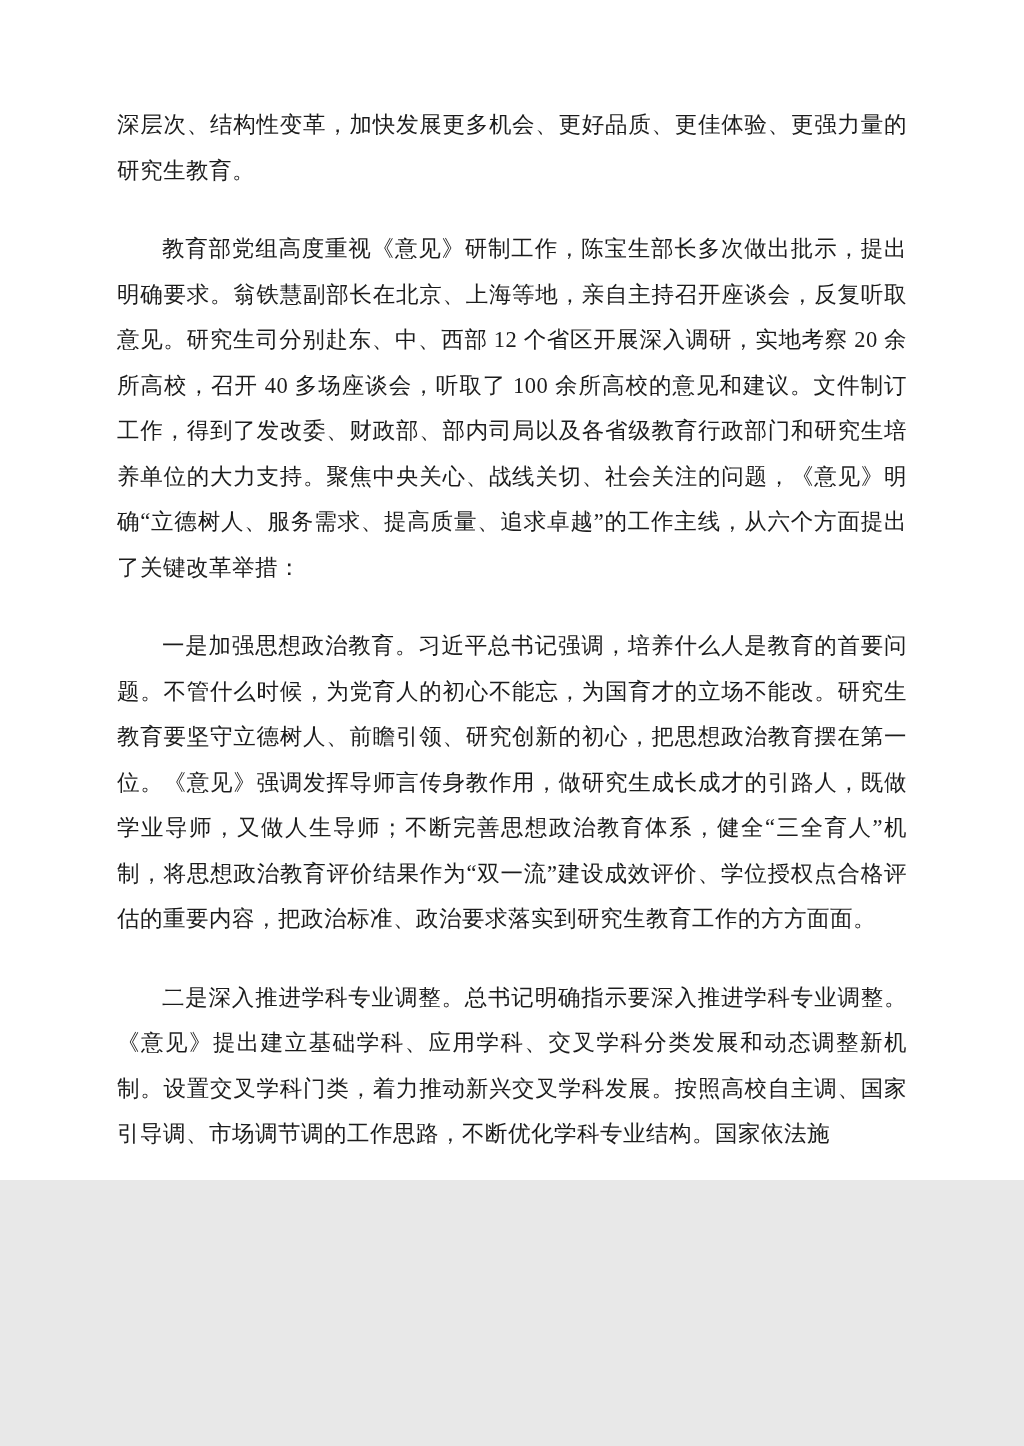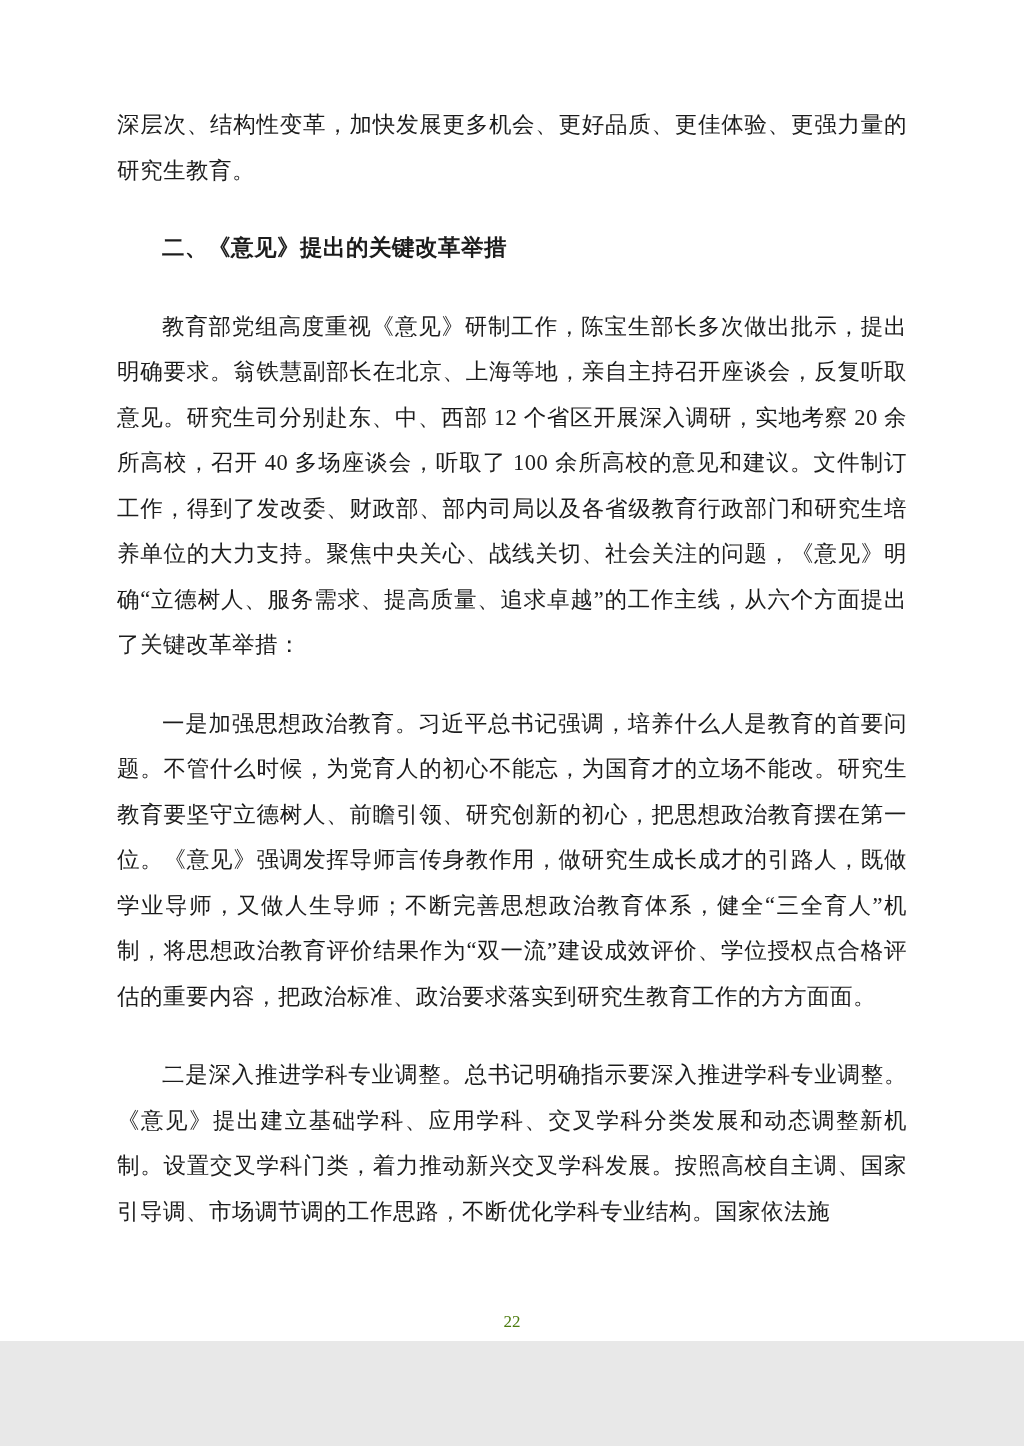--- a/index.html
+++ b/index.html
@@ -3,21 +3,21 @@
 <meta charset="utf-8">
 <style>
   html, body {
     margin: 0;
     padding: 0;
     background: #e8e8e8;
   }
   .page {
     position: relative;
     width: 1024px;
-    height: 1341px;
+    height: 1180px;
     margin: 0 auto;
     background: #ffffff;
     overflow: hidden;
     font-family: "Liberation Serif", "DejaVu Serif", serif;
     color: #1c1c1c;
   }
   .content {
     position: absolute;
     left: 117px;
     top: 102px;
@@ -63,21 +63,20 @@
   }
 </style>
 </head>
 <body>
 
 <div class="page">
   <div class="content">
 
     <p class="para cont">深层次、结构性变革，加快发展更多机会、更好品质、更佳体验、更强力量的研究生教育。</p>
 
-    <h2 class="heading">二、《意见》提出的关键改革举措</h2>
 
     <p class="para indent">教育部党组高度重视《意见》研制工作，陈宝生部长多次做出批示，提出明确要求。翁铁慧副部长在北京、上海等地，亲自主持召开座谈会，反复听取意见。研究生司分别赴东、中、西部 12 个省区开展深入调研，实地考察 20 余所高校，召开 40 多场座谈会，听取了 100 余所高校的意见和建议。文件制订工作，得到了发改委、财政部、部内司局以及各省级教育行政部门和研究生培养单位的大力支持。聚焦中央关心、战线关切、社会关注的问题，《意见》明确“立德树人、服务需求、提高质量、追求卓越”的工作主线，从六个方面提出了关键改革举措：</p>
 
     <p class="para indent"><strong>一是加强思想政治教育。</strong><span>习近平总书记强调，培养什么人是教育的首要问题。不管什么时候，为党育人的初心不能忘，为国育才的立场不能改。研究生教育要坚守立德树人、前瞻引领、研究创新的初心，把思想政治教育摆在第一位。《意见》强调发挥导师言传身教作用，做研究生成长成才的引路人，既做学业导师，又做人生导师；不断完善思想政治教育体系，健全“三全育人”机制，将思想政治教育评价结果作为“双一流”建设成效评价、学位授权点合格评估的重要内容，把政治标准、政治要求落实到研究生教育工作的方方面面。</span></p>
 
     <p class="para indent"><strong>二是深入推进学科专业调整。</strong><span>总书记明确指示要深入推进学科专业调整。《意见》提出建立基础学科、应用学科、交叉学科分类发展和动态调整新机制。设置交叉学科门类，着力推动新兴交叉学科发展。按照高校自主调、国家引导调、市场调节调的工作思路，不断优化学科专业结构。国家依法施</span></p>
 
   </div>
 
   <div class="page-number">22</div>

